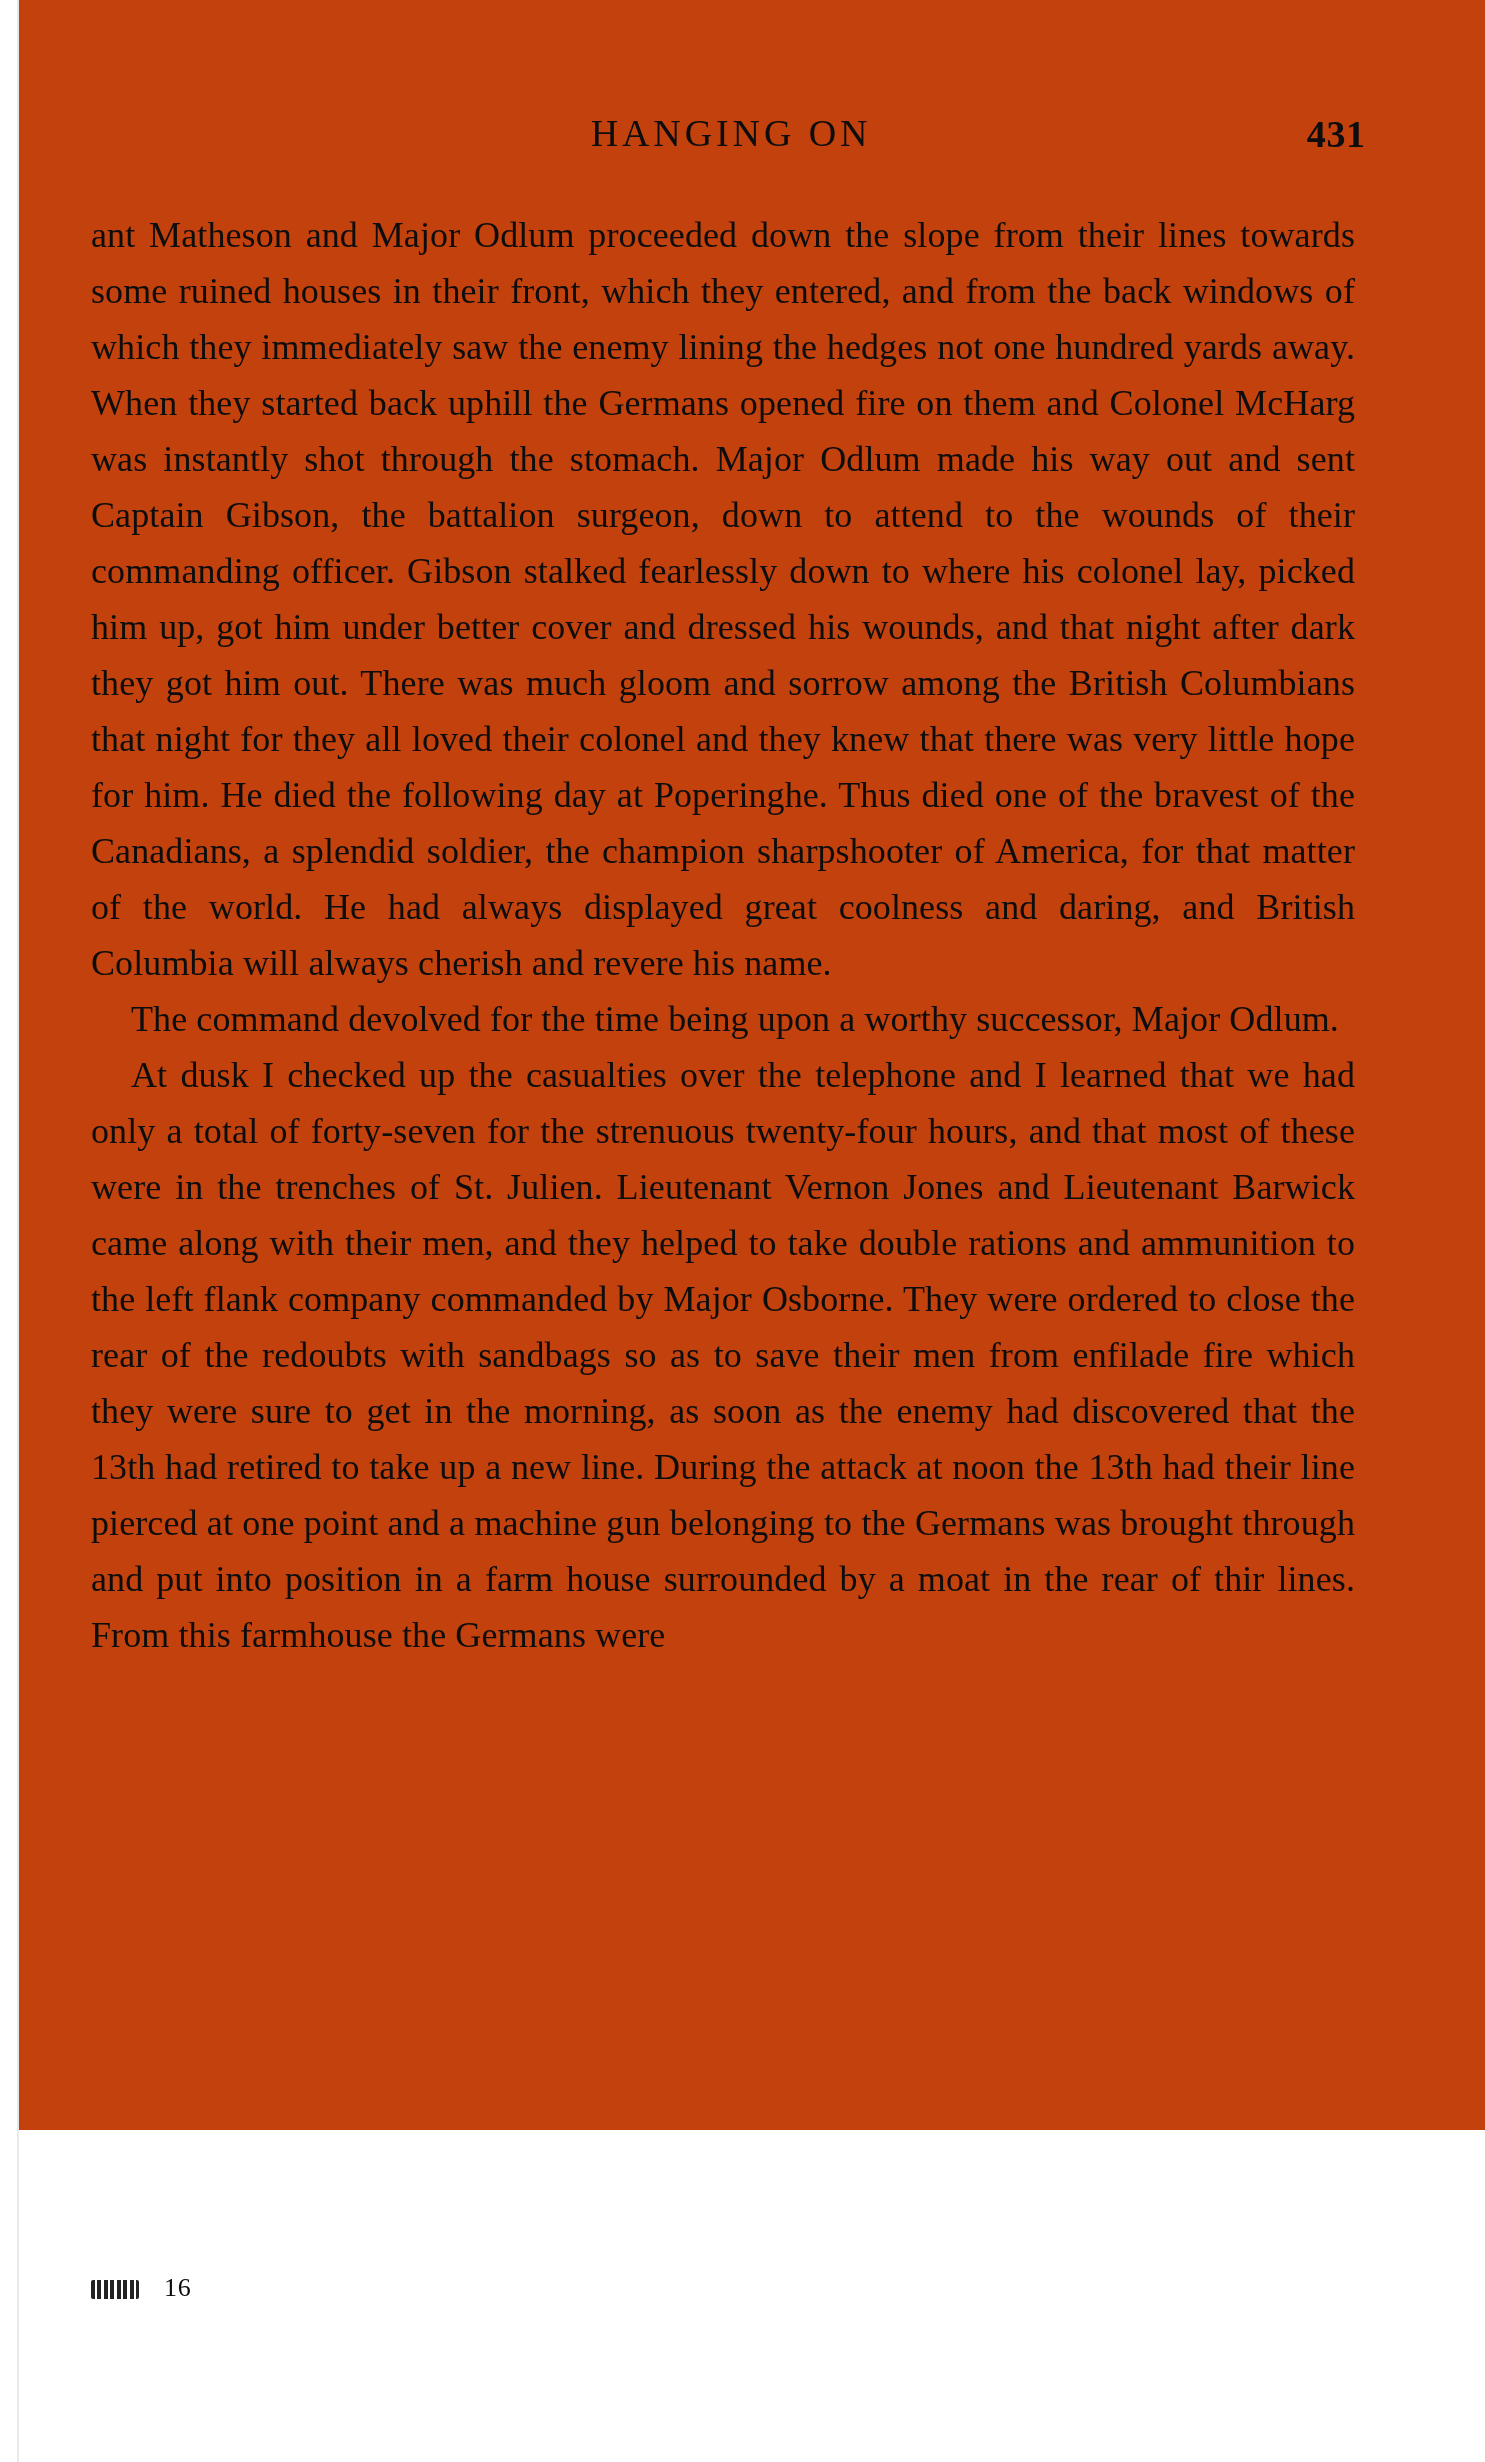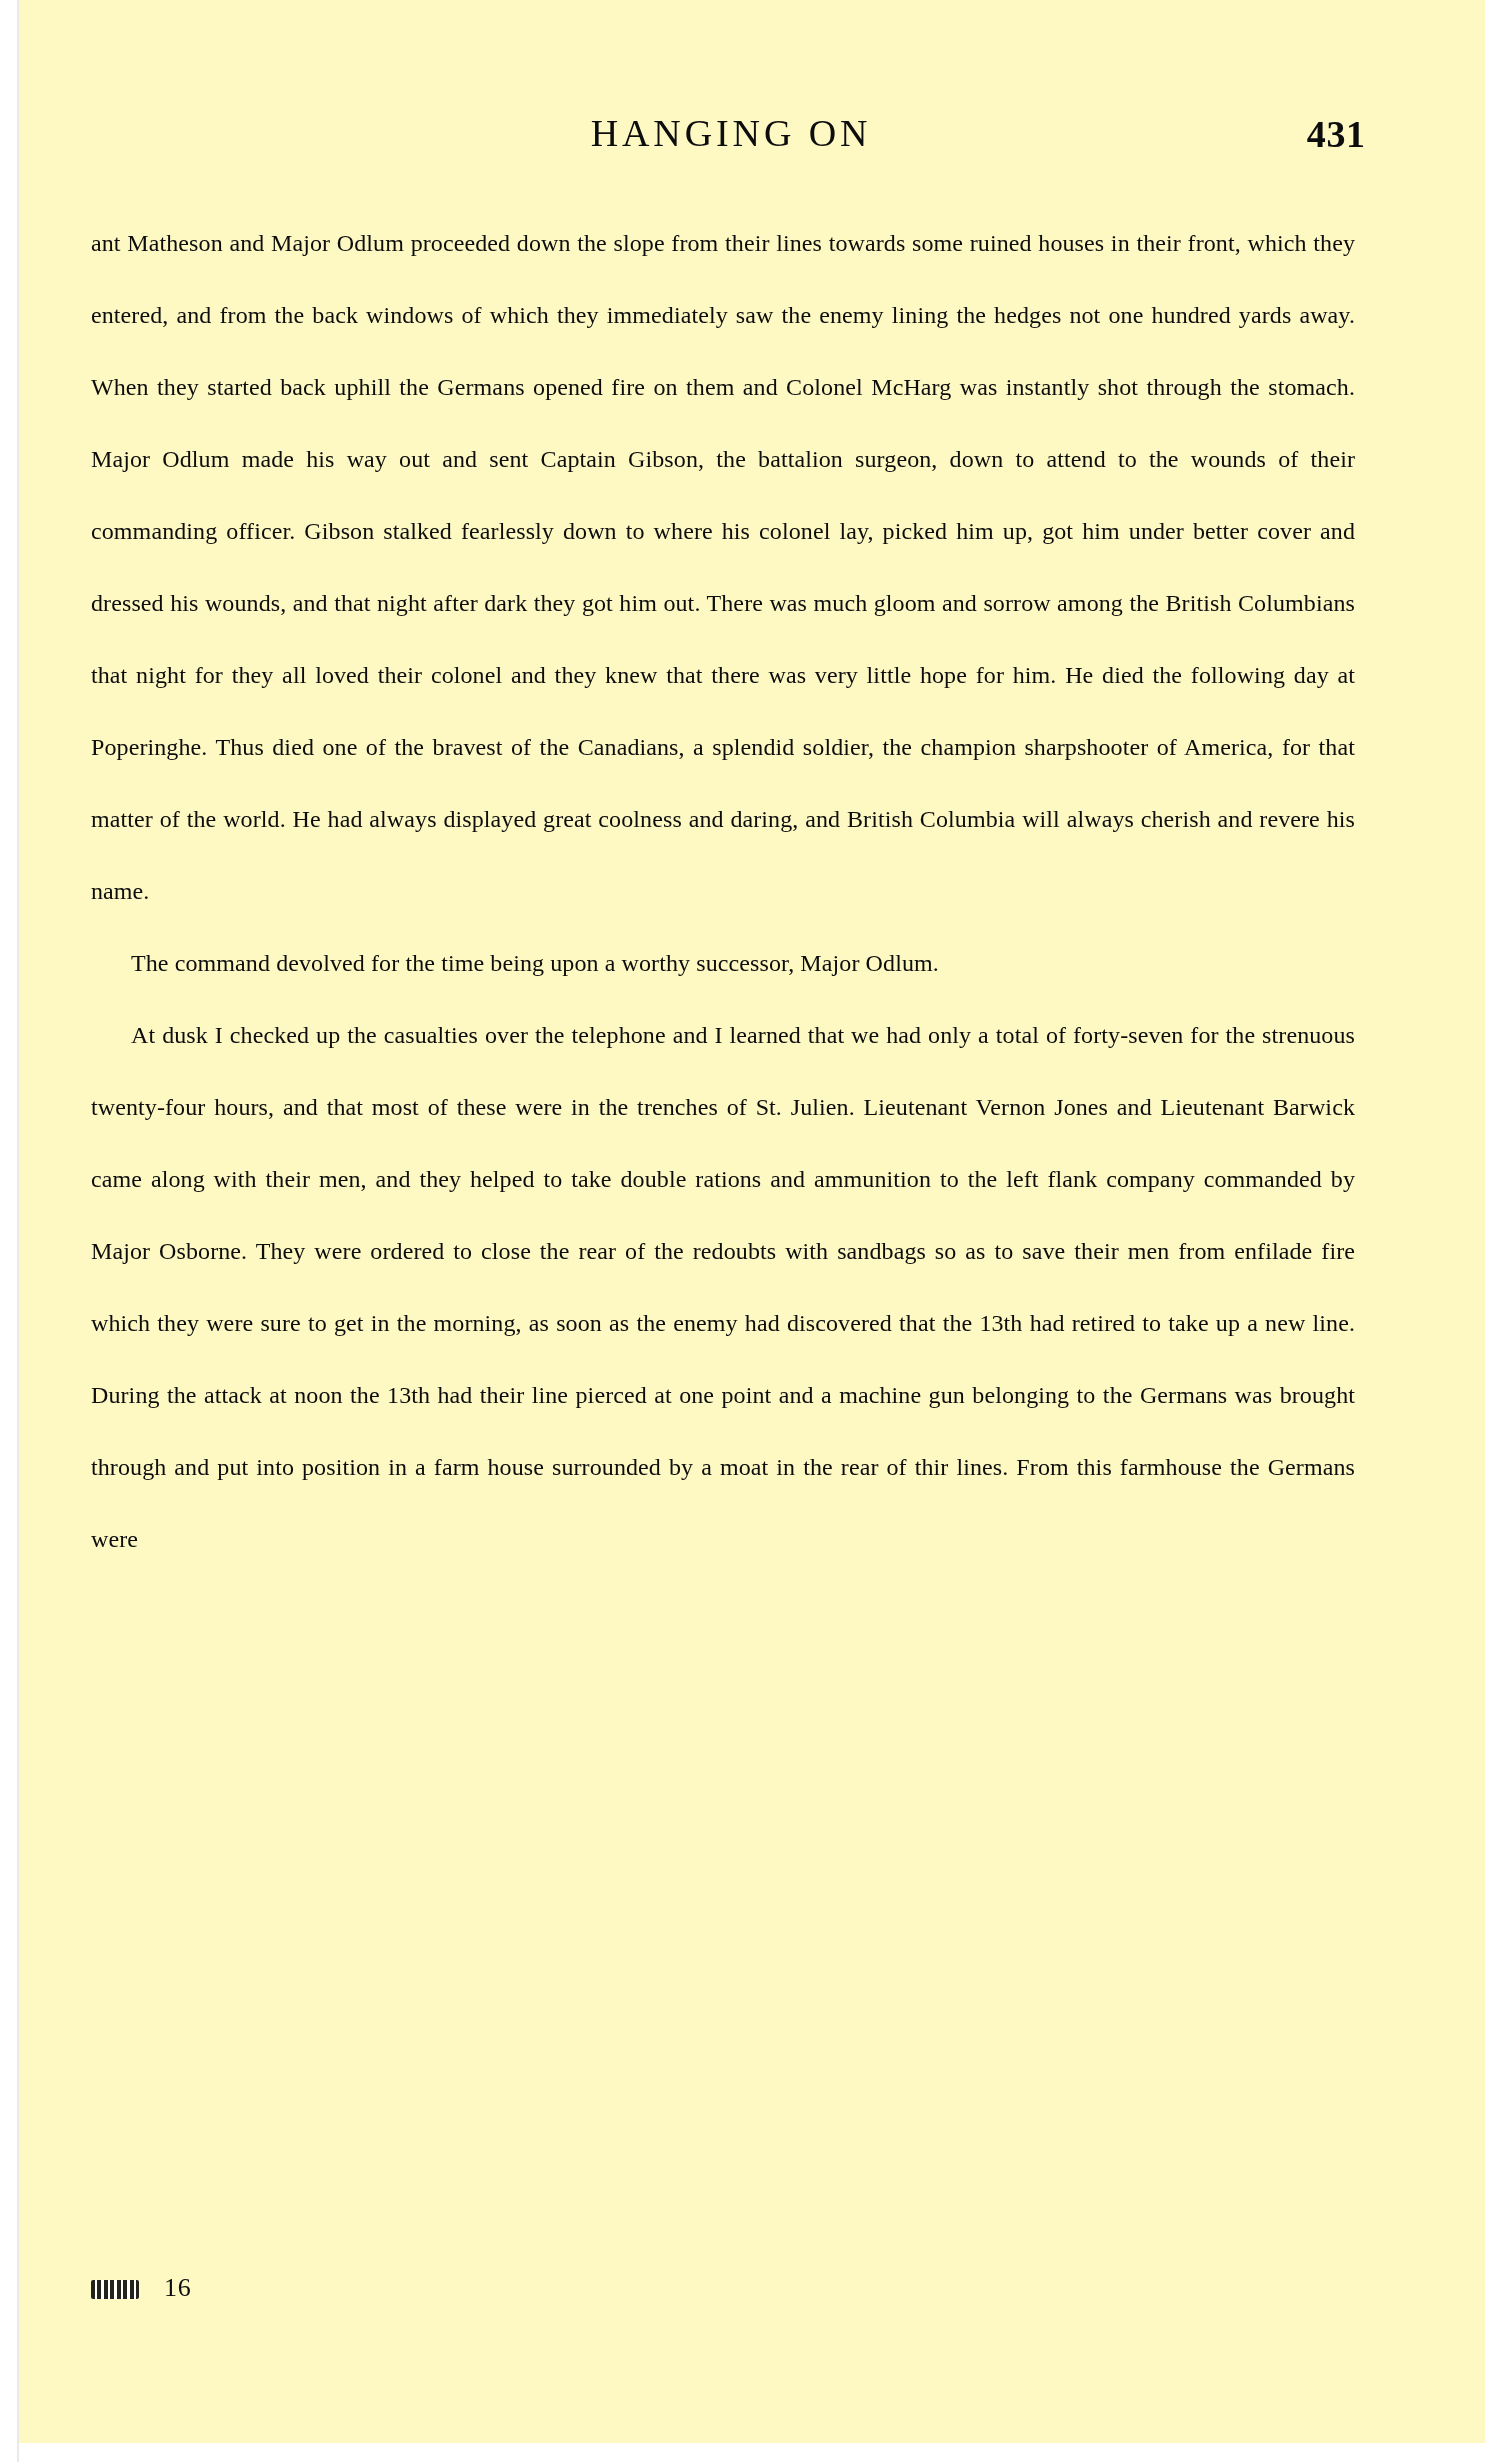--- a/index.html
+++ b/index.html
@@ -13,22 +13,22 @@
     position: relative;
     font-family: "Liberation Serif", serif;
     color: #0d0d0d;
     overflow: hidden;
   }
   .page {
     position: absolute;
     top: 0;
     left: 0;
     width: 1485px;
-    height: 2443px;
-    background: #fef9c3;
+    height: 2130px;
+    background: #c2410c;
   }
   .page-inner {
     position: absolute;
     left: 91px;
     top: 111px;
     width: 1280px;
   }
   .header {
     display: flex;
     align-items: baseline;
@@ -50,22 +50,22 @@
     position: absolute;
     right: 5.2px;
     top: 1.3px;
     font-size: 38px;
     font-weight: 700;
     letter-spacing: 0.7px;
   }
   .body-text {
     margin-top: 18.3px;
     width: 1264px;
-    font-size: 24px;
-    line-height: 72px;
+    font-size: 36px;
+    line-height: 56px;
     text-align: justify;
     text-justify: inter-word;
     letter-spacing: 0.1px;
   }
   .para {
     margin: 0;
     text-indent: 0;
   }
   .para.indent {
     text-indent: 40px;

